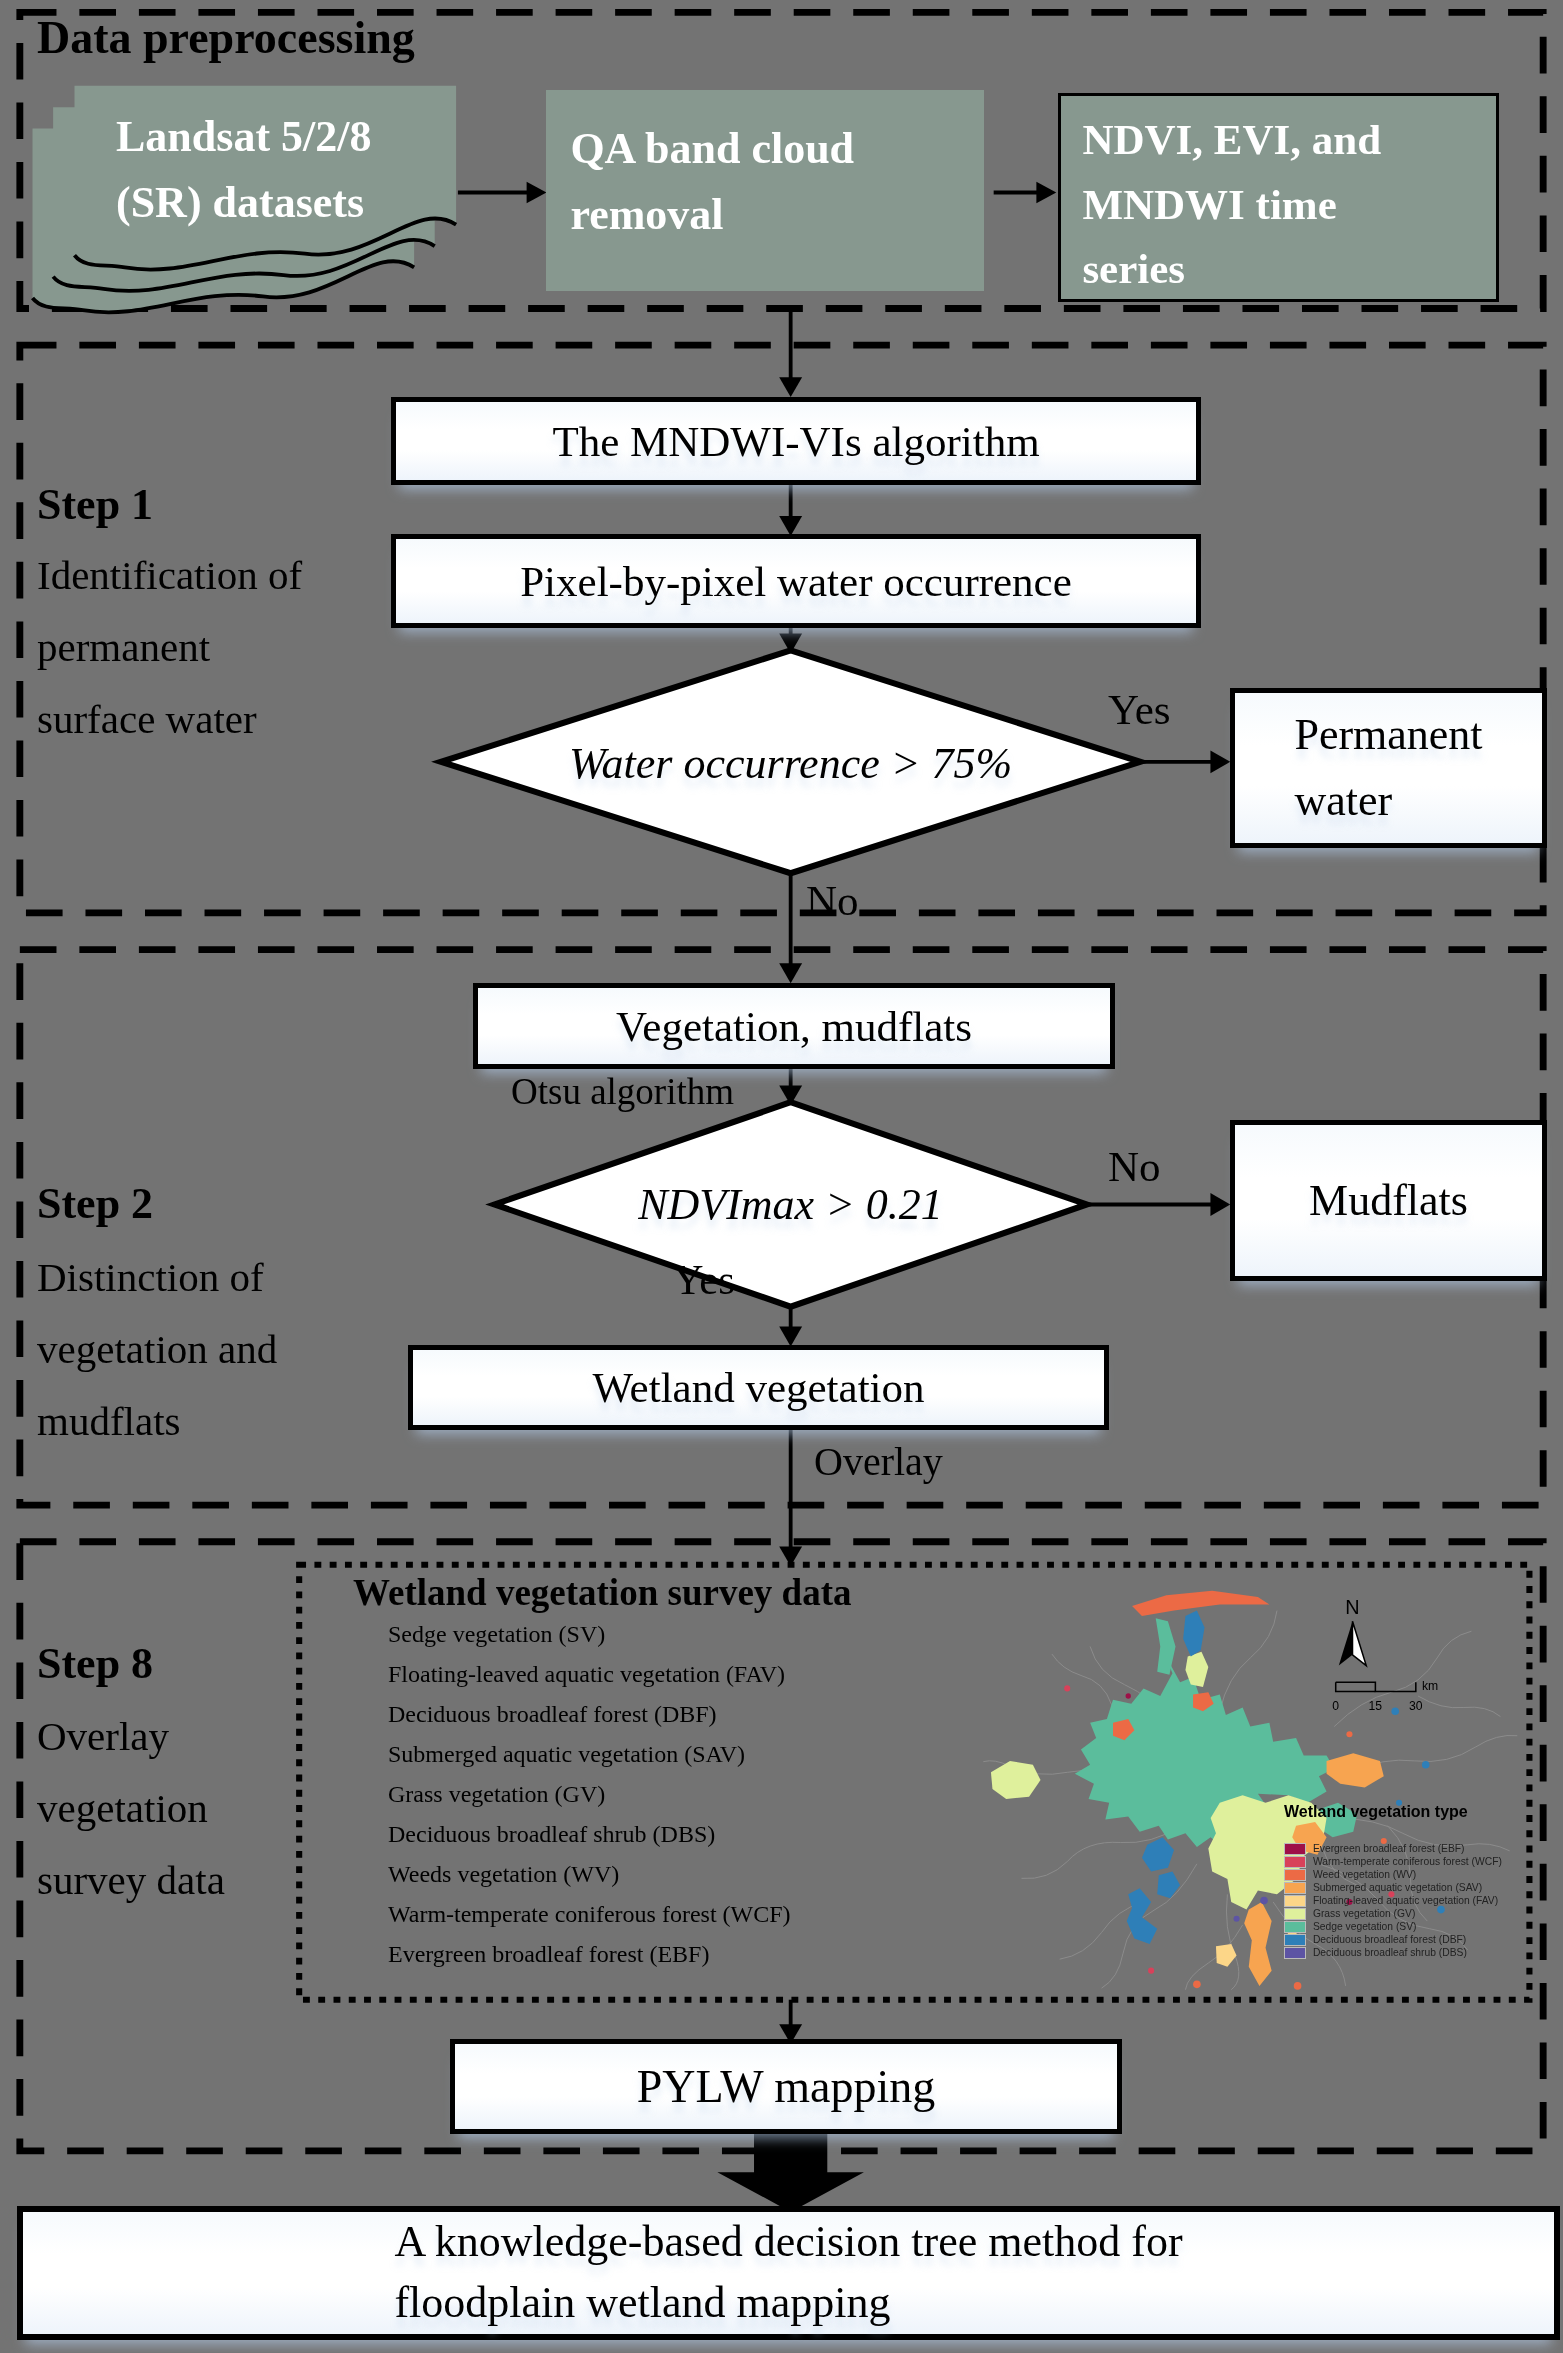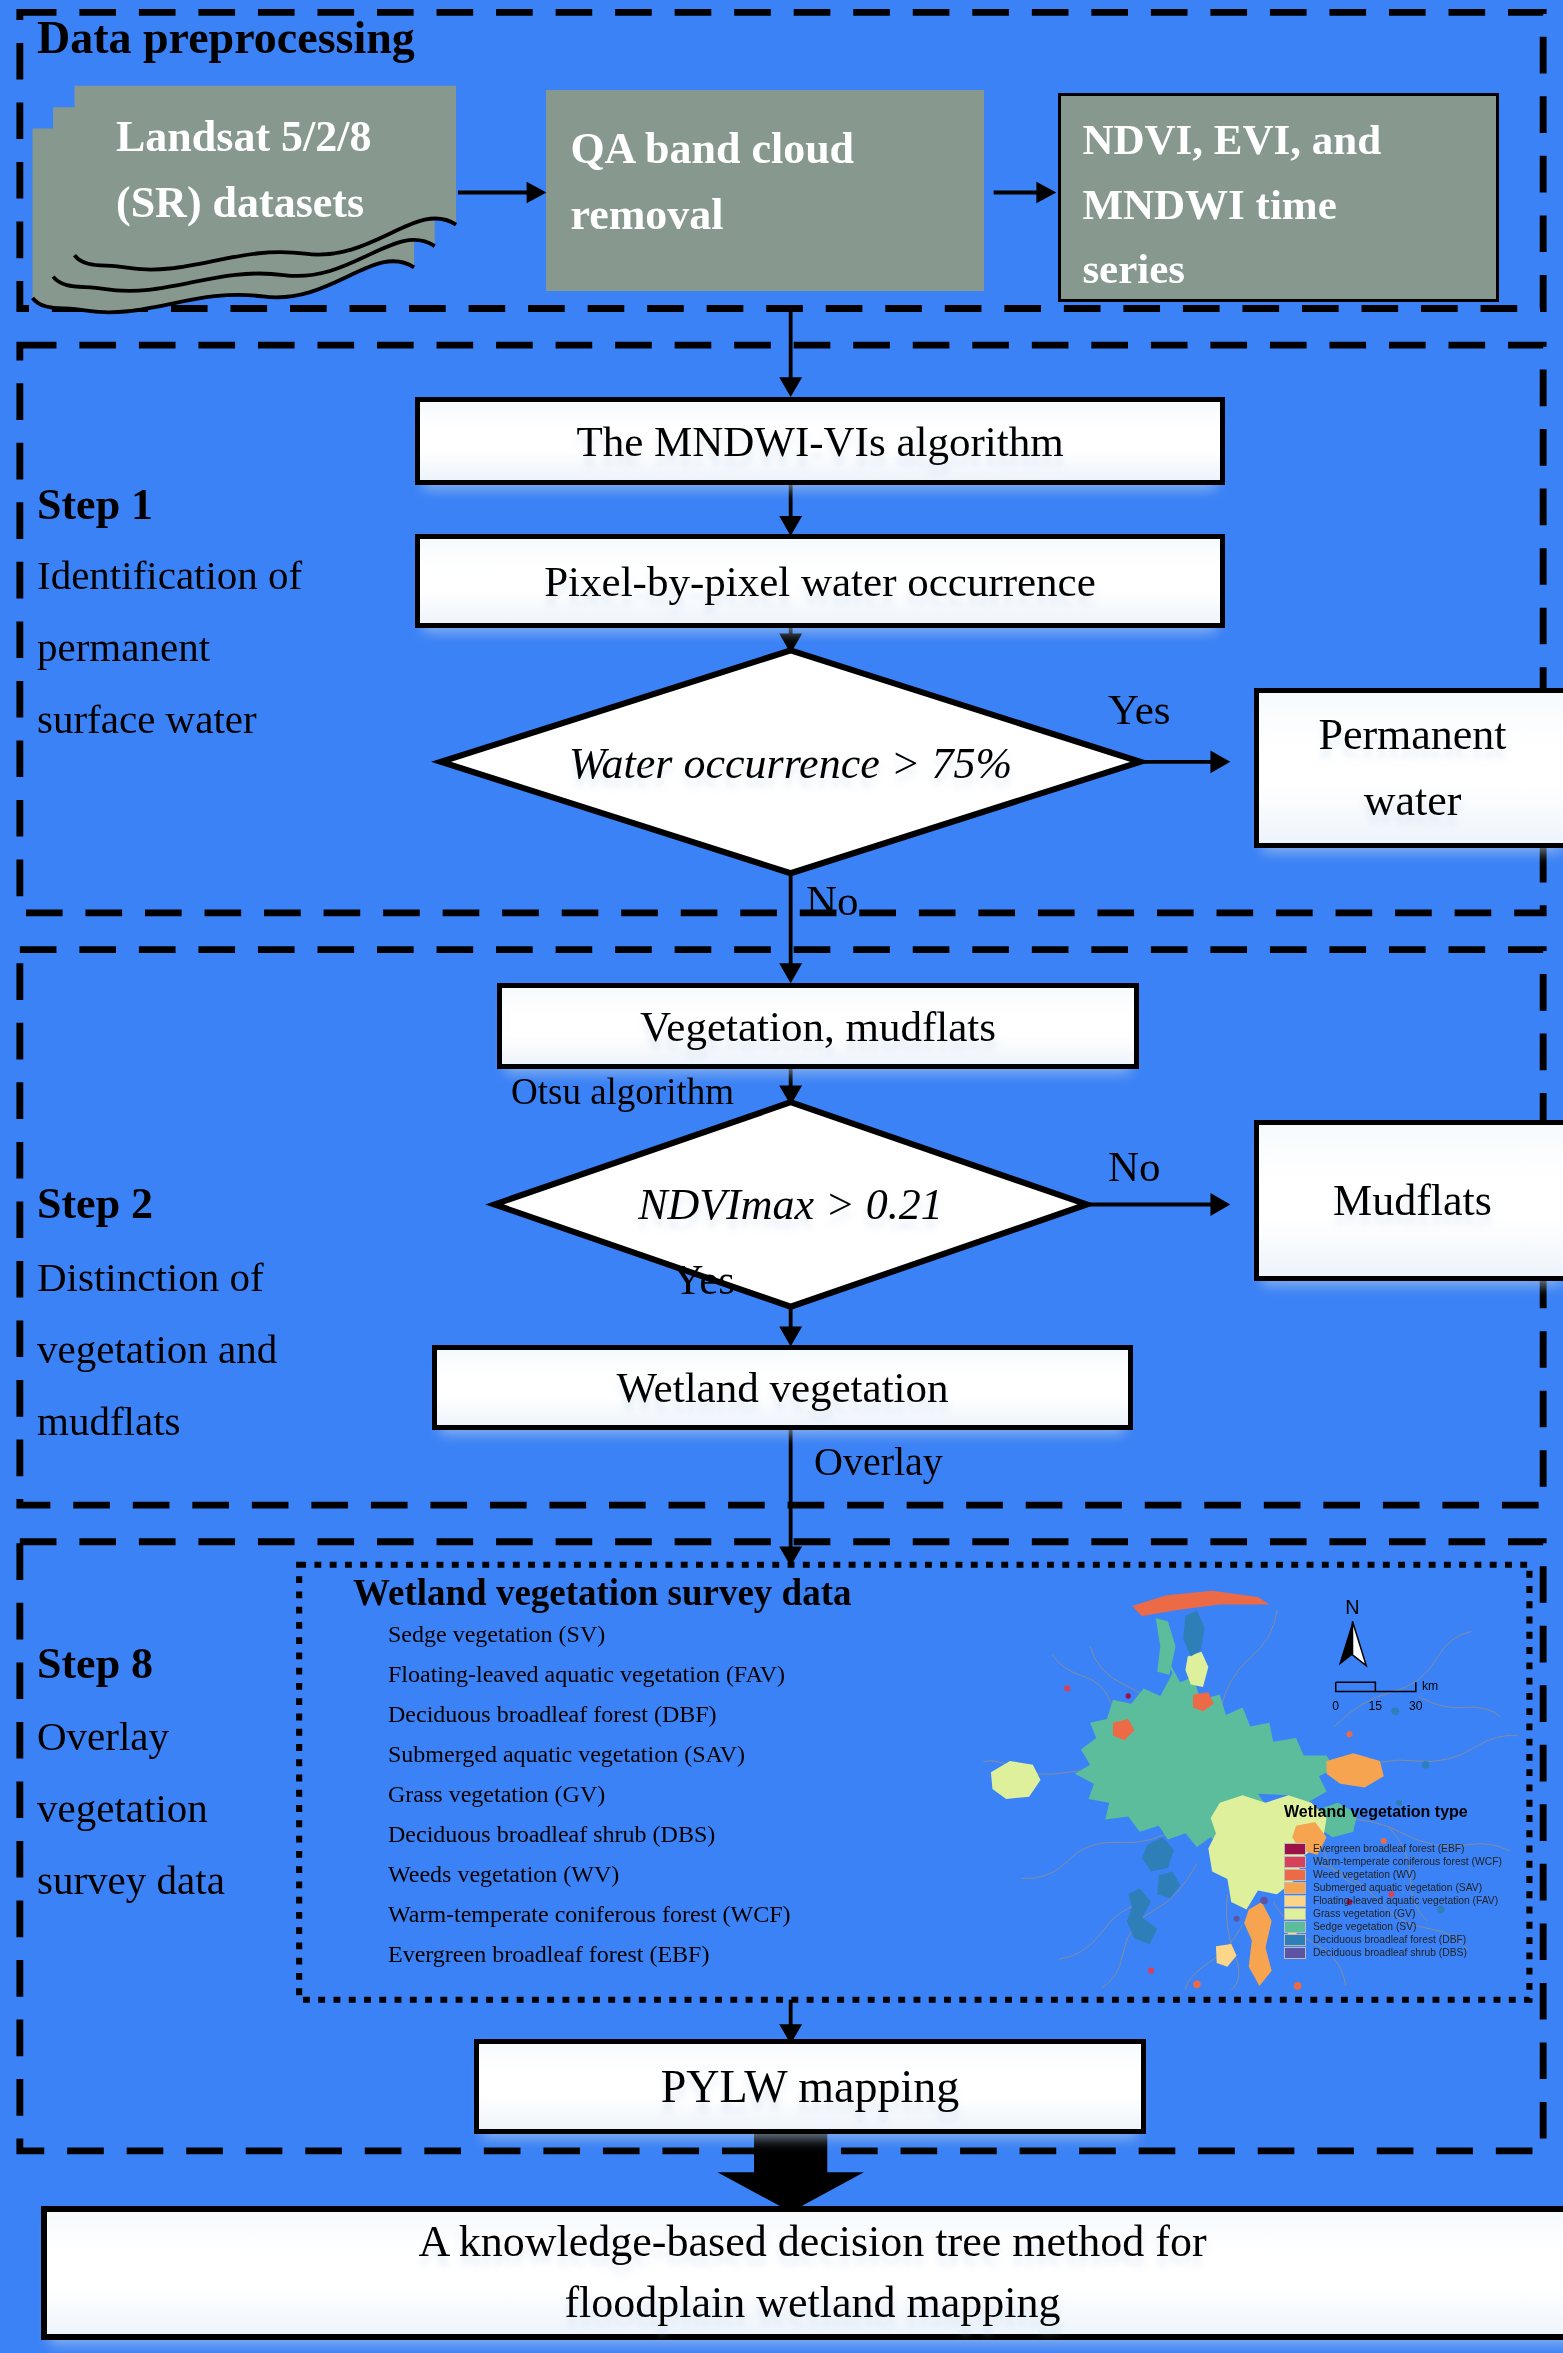--- a/index.html
+++ b/index.html
@@ -1,25 +1,25 @@
 <!DOCTYPE html>
 <html style="font-size:12.2px"><head>
 <meta charset="utf-8">
 <style>
   html,body{margin:0;padding:0;background:#fff;}
-  .canvas{position:relative;width:1563px;height:2354px;background:#3b82f6;
+  .canvas{position:relative;width:1563px;height:2354px;background:#737373;
           font-family:"Liberation Serif",serif;color:#000;overflow:hidden;}
   .abs{position:absolute;}
   svg{display:block;}
   
   .gbox{background:#87988f;color:#fff;font-weight:bold;line-height:1.5;}
   
   .wbox{background:linear-gradient(180deg,#f6fafd 0%,#ffffff 35%,#ffffff 62%,#eef4fb 100%);
         border:5.3px solid #000;display:flex;align-items:center;justify-content:center;
-        text-align:center;box-shadow:0 12.2px 12.2px -7.6px rgba(180,205,235,.65);margin-left:24px;}
+        text-align:left;box-shadow:0 12.2px 12.2px -7.6px rgba(180,205,235,.65);}
   .wbox .t{text-shadow:0 9.2px 7.6px rgba(175,200,230,.35);}
   .dtext{display:flex;align-items:center;justify-content:center;text-align:center;
          text-shadow:0 9.2px 7.6px rgba(175,200,230,.35);font-style:italic;}
   .lab{white-space:nowrap;}
   .step-label{font-weight:bold;font-size:44px;}
   .step-desc{font-size:41px;line-height:72px;white-space:nowrap;}
   .title{font-weight:bold;font-size:46px;white-space:nowrap;}
   .survey-title{font-weight:bold;font-size:37px;white-space:nowrap;}
   .survey-li{font-size:24px;height:40px;white-space:nowrap;}
   .legend{font-family:"Liberation Sans",sans-serif;}

